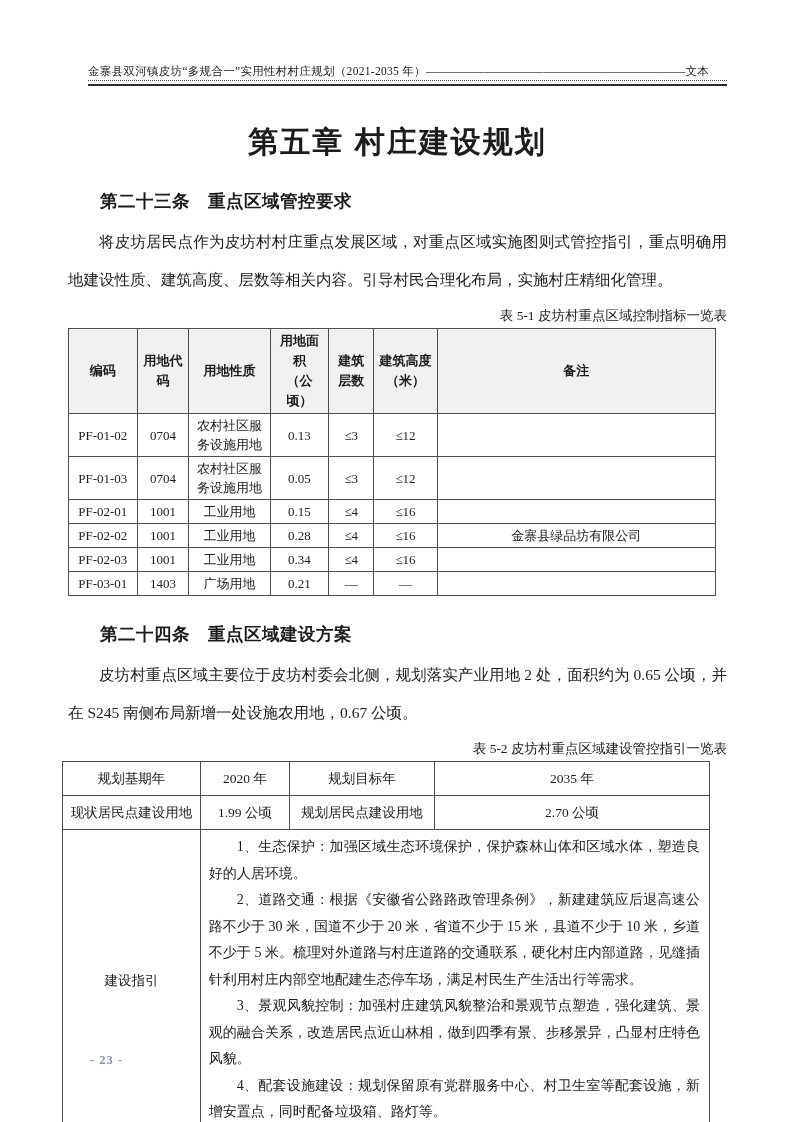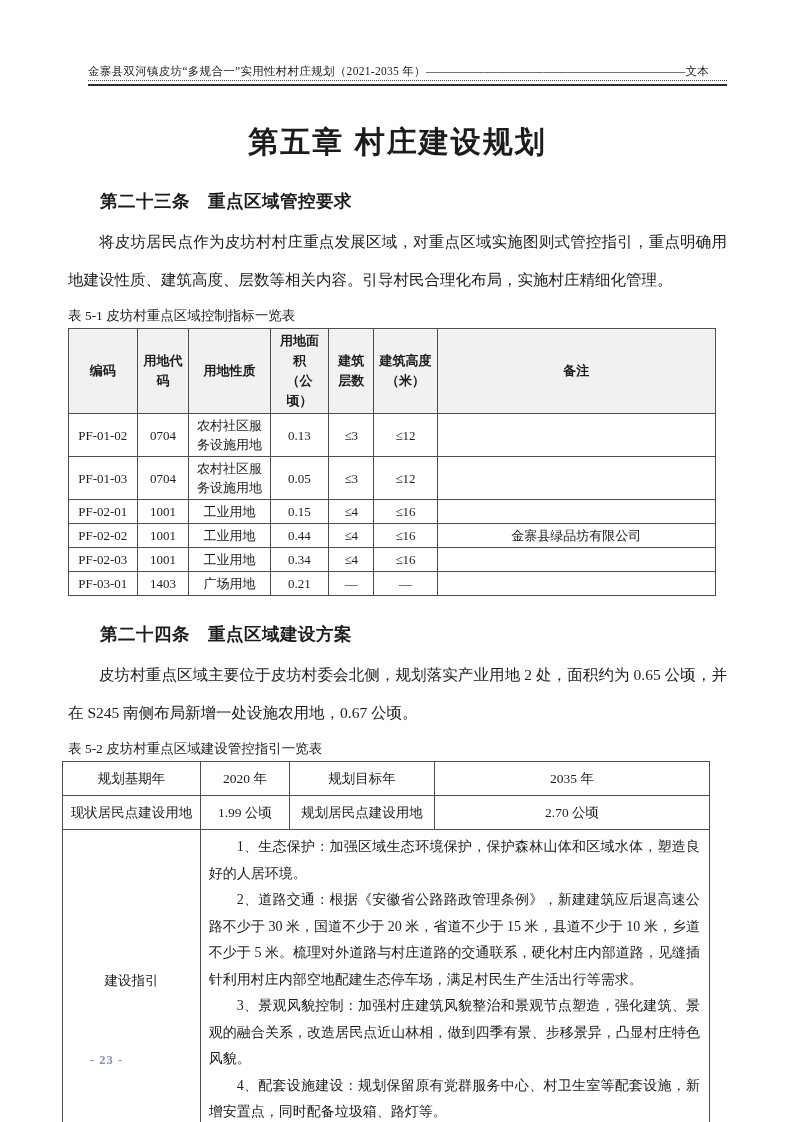--- a/index.html
+++ b/index.html
@@ -48,21 +48,21 @@
   
   .body-par{
     font-size:15.5px;
     line-height:38px;
     text-align:justify;
     text-indent:2em;
     margin:4px 0 2px 0;
   }
   
   .tbl-caption{
-    text-align:left;
+    text-align:right;
     font-size:13.5px;
     margin:8px 0 3px 0;
   }
   
   table{border-collapse:collapse;table-layout:fixed;}
   td,th{border:1px solid #4d4d4d;text-align:center;vertical-align:middle;
         padding:2px 3px;box-sizing:border-box;}
   .tbl-1{width:648px;font-size:13px;margin-left:0;}
   .tbl-1 thead th{
     background:#f1f1f1;
@@ -161,21 +161,21 @@
           <td>工业用地</td>
           <td>0.15</td>
           <td>≤4</td>
           <td>≤16</td>
           <td></td>
         </tr>
         <tr>
           <td>PF-02-02</td>
           <td>1001</td>
           <td>工业用地</td>
-          <td>0.44</td>
+          <td>0.28</td>
           <td>≤4</td>
           <td>≤16</td>
           <td>金寨县绿品坊有限公司</td>
         </tr>
         <tr>
           <td>PF-02-03</td>
           <td>1001</td>
           <td>工业用地</td>
           <td>0.34</td>
           <td>≤4</td>

